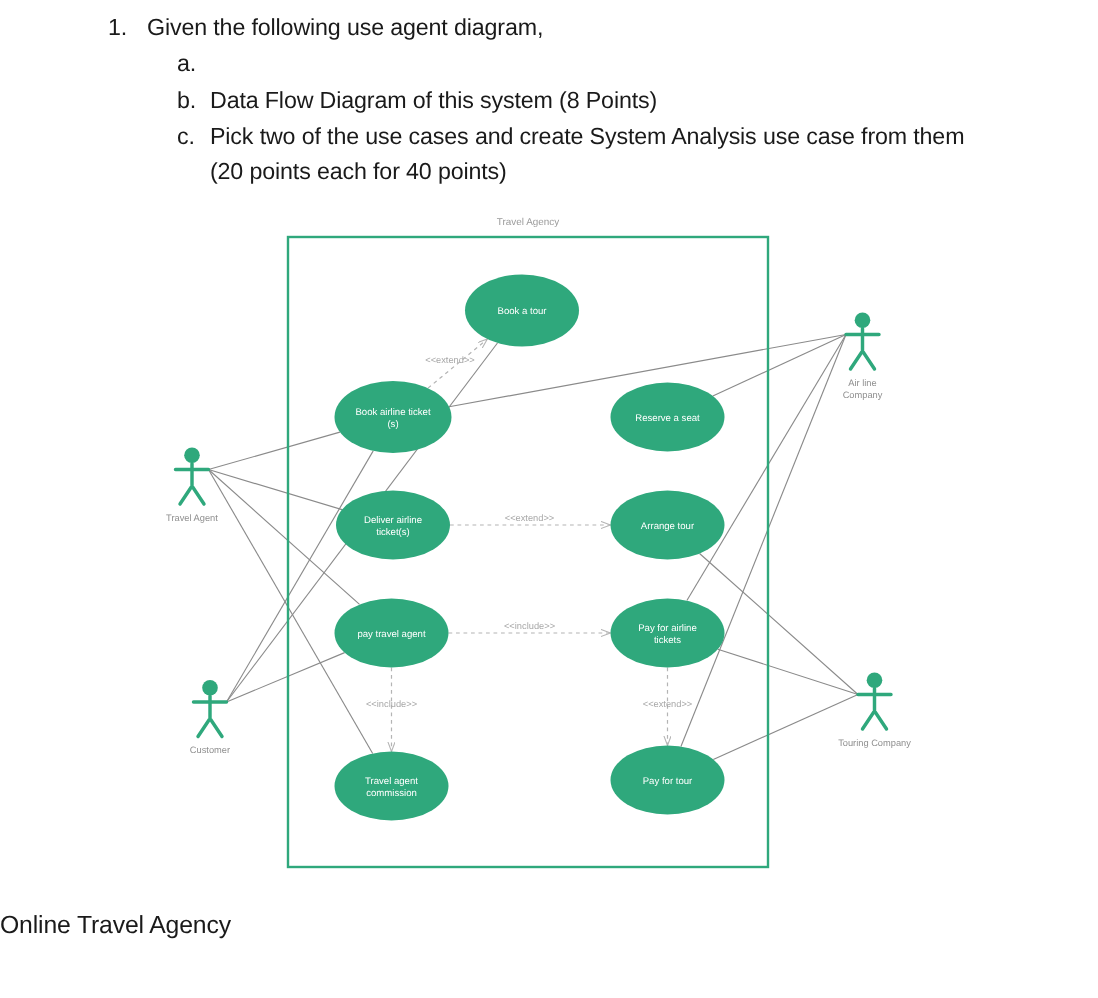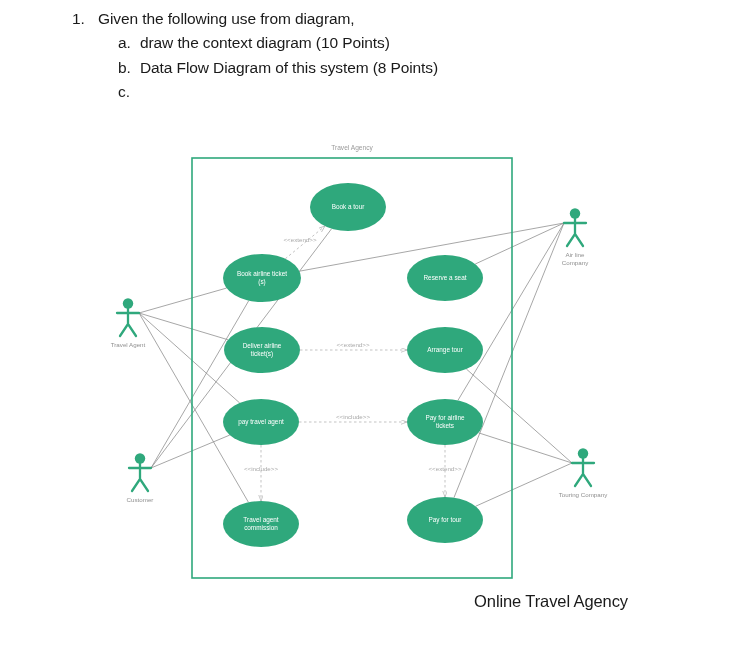--- a/index.html
+++ b/index.html
@@ -91,47 +91,47 @@
   .boundary-label {
     font-family: "Liberation Sans", sans-serif;
     font-size: 6.6px;
     fill: #9a9a9a;
   }
 
   
   #diagram-caption {
     position: absolute;
     left: 0;
-    top: 592px;
+    top: 608px;
     width: 628px;
-    text-align: right;
+    text-align: left;
     font-size: 16.5px;
     color: #1a1a1a;
     letter-spacing: -0.1px;
   }
 </style>
 </head>
 <body>
 
 <div id="question-block">
   <div class="q-main q-row">
     <span class="q-marker">1.</span>
-    <span>Given the following use from diagram,</span>
+    <span>Given the following use agent diagram,</span>
   </div>
   <div class="q-sub-list">
     <div class="q-sub-row">
       <span class="q-sub-marker">a.</span>
-      <span class="q-sub-text">draw the context diagram (10 Points)</span>
     </div>
     <div class="q-sub-row">
       <span class="q-sub-marker">b.</span>
       <span class="q-sub-text">Data Flow Diagram of this system (8 Points)</span>
     </div>
     <div class="q-sub-row">
       <span class="q-sub-marker">c.</span>
+      <span class="q-sub-text">Pick two of the use cases and create System Analysis use case from them (20 points each for 40 points)</span>
     </div>
   </div>
 </div>
 
 <div id="diagram-area">
   <svg id="diagram-svg" width="732" height="475" viewBox="0 0 732 475">
     <defs>
       <marker id="openArrow" markerWidth="9" markerHeight="9" refX="8" refY="3" orient="auto" markerUnits="strokeWidth">
         <path d="M0,0 L8,3 L0,6" fill="none" stroke="#b4b4b4" stroke-width="0.9"></path>
       </marker>

